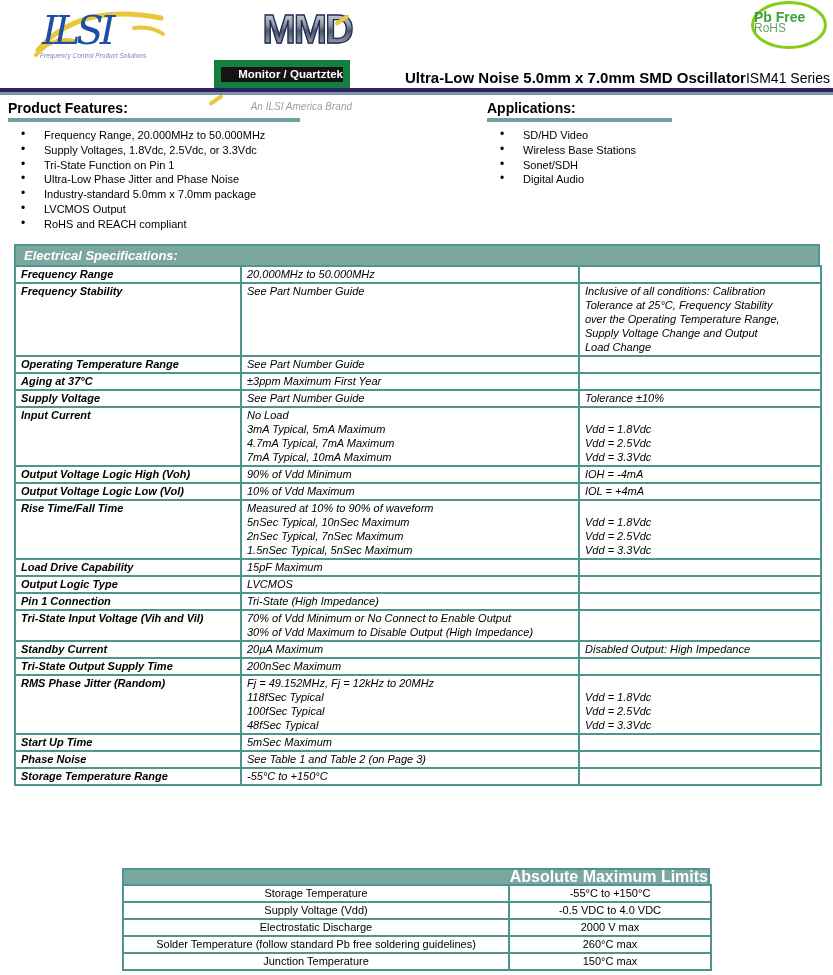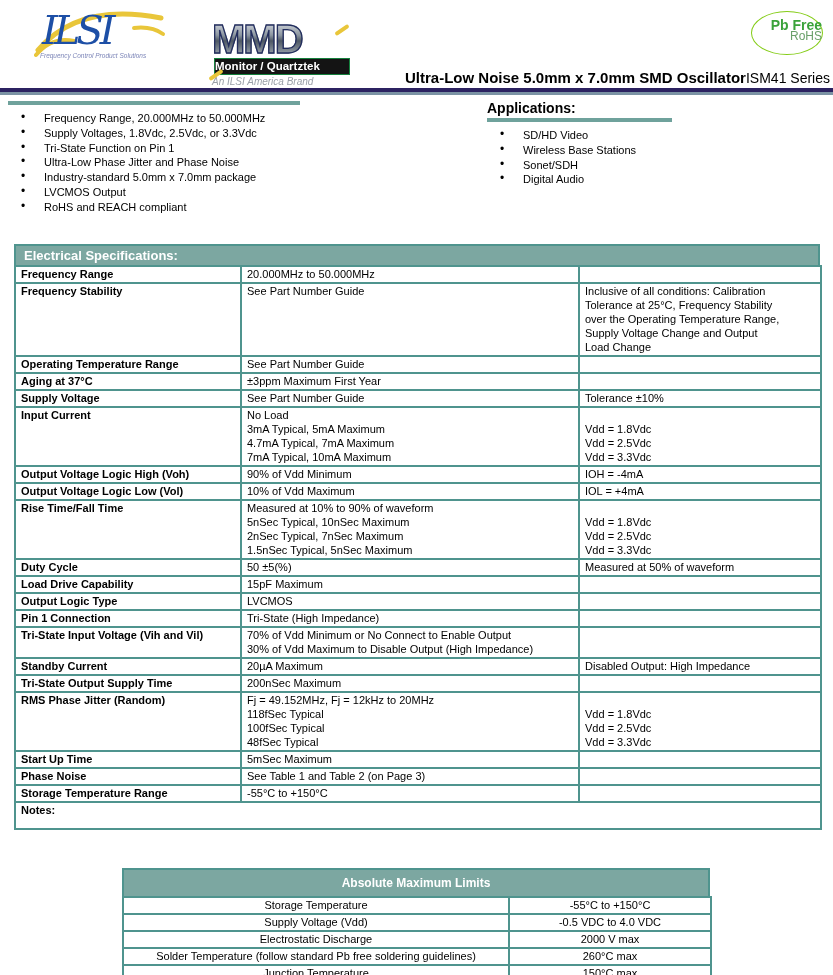--- a/index.html
+++ b/index.html
@@ -14,40 +14,40 @@
   .ilsi-text {
     position:absolute; left:8px; top:2px;
     font-family:"DejaVu Serif", serif; font-style:italic; font-weight:normal;
     font-size:40px; line-height:40px; letter-spacing:-4px; color:#1d4fa6;
   }
   .ilsi-tagline {
     position:absolute; left:6px; top:44px; width:130px;
     font-size:6.5px; font-style:italic; color:#7d86b8; white-space:nowrap;
   }
 
-  .mmd-logo { position:absolute; left:212px; top:20px; width:140px; text-align:left; }
+  .mmd-logo { position:absolute; left:212px; top:10px; width:140px; text-align:right; }
   .mmd-text {
     font-weight:bold; font-size:40px; line-height:38px; letter-spacing:-2px;
     color:#68727e; -webkit-text-stroke:1.3px #232e5e;
     background:linear-gradient(180deg,#dfe3e8 0%,#8b959f 40%,#4e5864 55%,#aab3bc 100%);
     -webkit-background-clip:text; background-clip:text; -webkit-text-fill-color:transparent;
     position:relative;
   }
   .mmd-accent { position:absolute; width:16px; height:4px; background:#e9c63a; transform:rotate(-35deg); border-radius:2px; }
   .mmd-accent.a1 { right:2px; top:8px; }
   .mmd-accent.a2 { left:-4px; bottom:10px; }
   .mmd-bar {
-    margin:0 2px; background:#141414; color:#fff; font-weight:bold; font-size:11.5px;
-    line-height:15px; border:1px solid #15803d;
+    margin:12px 2px; background:#141414; color:#fff; font-weight:bold; font-size:11.5px;
+    line-height:15px; border:7px solid #15803d;
   }
   .mmd-brand { font-size:10px; font-style:italic; color:#9aa0a8; margin-top:1px; }
 
   .pb-badge {
-    position:absolute; left:751px; top:11px; width:70px; height:42px;
-    border:1px solid #84cc16; border-radius:50%; text-align:right; background:#fff;
+    position:absolute; left:751px; top:1px; width:70px; height:42px;
+    border:3px solid #84cc16; border-radius:50%; text-align:left; background:#fff;
   }
   .pb-line1 { color:#3aa23a; font-weight:bold; font-size:14px; margin-top:6px; line-height:14px; }
   .pb-line2 { color:#6aa06a; font-size:12px; line-height:9px; }
 
   
   .title-row {
     position:absolute; left:4px; right:3px; top:64px; height:22px;
     display:flex; justify-content:flex-end; align-items:flex-end;
   }
   .doc-title { font-size:15px; font-weight:bold; }
@@ -61,40 +61,40 @@
   .section.apps     { left:487px; width:346px; }
   .section-heading { font-size:14px; font-weight:bold; line-height:17px; }
   .section-underline { height:4px; background:#6fa29c; margin-top:1px; }
   .features .section-underline { width:292px; }
   .apps .section-underline { width:185px; }
   ul.bullets { list-style:none; margin:6px 0 0 0; padding:0; font-size:11px; }
   ul.bullets li { position:relative; padding-left:36px; line-height:14.8px; }
   ul.bullets li .bullet-dot { position:absolute; left:13px; top:-1px; font-size:12px; }
 
   
-  .spec-wrap { position:absolute; left:14px; top:244px; width:806px; }
+  .spec-wrap { position:absolute; left:14px; top:244px; width:806px;font-style:italic; }
   .spec-header {
     background:#7ca7a1; color:#fff; font-weight:bold; font-size:13px;
     padding:2px 0 2px 8px; border:2px solid #4f948e; border-bottom:none; line-height:15px;
   }
   table.spec { border-collapse:collapse; width:100%; table-layout:fixed;padding-left:16px; }
   table.spec td {
     border:2px solid #4f948e; font-size:11px; line-height:14px;
     padding:0 5px 1px 5px; vertical-align:top; background:#fff;
     overflow:hidden; white-space:nowrap;
   }
   table.spec td.param { font-weight:bold; }
   col.c-param { width:226px; } col.c-value { width:338px; } col.c-note { width:242px; }
   td.notes-cell { font-weight:bold; height:24px; }
 
   
   .abs-wrap { position:absolute; left:122px; top:868px; width:588px; }
   .abs-header {
-    background:#7ca7a1; color:#fff; font-weight:bold; font-size:12px; text-align:center;
-    border:2px solid #4f948e; border-bottom:none; padding:6px 0; line-height:14px;
+    background:#7ca7a1; color:#fff; font-weight:bold; font-size:16px; text-align:right;
+    border:2px solid #4f948e; border-bottom:none; padding:0 0; line-height:14px;
   }
   table.abs { border-collapse:collapse; width:100%; table-layout:fixed; }
   table.abs td {
     border:2px solid #4f948e; font-size:11px; line-height:13px;
     padding:1px 6px; vertical-align:middle; background:#fff; white-space:nowrap; overflow:hidden;text-align:center;
   }
   col.a-param { width:386px; } col.a-value { width:202px; }
 </style>
 </head>
 <body>
@@ -125,20 +125,21 @@
   </div>
 
   <div class="title-row">
     <span class="doc-title">Ultra-Low Noise 5.0mm x 7.0mm SMD Oscillator</span>
     <span class="series-title">ISM41 Series</span>
   </div>
   <div class="rule-navy"></div>
   <div class="rule-steel"></div>
 
   <div class="section features">
+    <div class="section-heading">Product Features:</div>
     <div class="section-underline"></div>
     <ul class="bullets">
         <li><span class="bullet-dot">•</span><span>Frequency Range, 20.000MHz to 50.000MHz</span></li>
         <li><span class="bullet-dot">•</span><span>Supply Voltages, 1.8Vdc, 2.5Vdc, or 3.3Vdc</span></li>
         <li><span class="bullet-dot">•</span><span>Tri-State Function on Pin 1</span></li>
         <li><span class="bullet-dot">•</span><span>Ultra-Low Phase Jitter and Phase Noise</span></li>
         <li><span class="bullet-dot">•</span><span>Industry-standard 5.0mm x 7.0mm package</span></li>
         <li><span class="bullet-dot">•</span><span>LVCMOS Output</span></li>
         <li><span class="bullet-dot">•</span><span>RoHS and REACH compliant</span></li>
       </ul>
@@ -274,31 +275,20 @@
             </td>
             <td class="note">
               <div>&nbsp;</div>
               <div>Vdd = 1.8Vdc</div>
               <div>Vdd = 2.5Vdc</div>
               <div>Vdd = 3.3Vdc</div>
             </td>
           </tr>
           <tr>
             <td class="param">
-              <div>Duty Cycle</div>
-            </td>
-            <td class="value">
-              <div>50 ±5(%)</div>
-            </td>
-            <td class="note">
-              <div>Measured at 50% of waveform</div>
-            </td>
-          </tr>
-          <tr>
-            <td class="param">
               <div>Load Drive Capability</div>
             </td>
             <td class="value">
               <div>15pF Maximum</div>
             </td>
             <td class="note">
               <div>&nbsp;</div>
             </td>
           </tr>
           <tr>
@@ -399,23 +389,20 @@
           <tr>
             <td class="param">
               <div>Storage Temperature Range</div>
             </td>
             <td class="value">
               <div>-55°C to +150°C</div>
             </td>
             <td class="note">
               <div>&nbsp;</div>
             </td>
-          </tr>
-          <tr>
-            <td colspan="3" class="notes-cell">Notes:</td>
           </tr>
         </tbody>
     </table>
   </div>
 
   <div class="abs-wrap">
     <div class="abs-header">Absolute Maximum Limits</div>
     <table class="abs">
       <colgroup>
           <col class="a-param">

